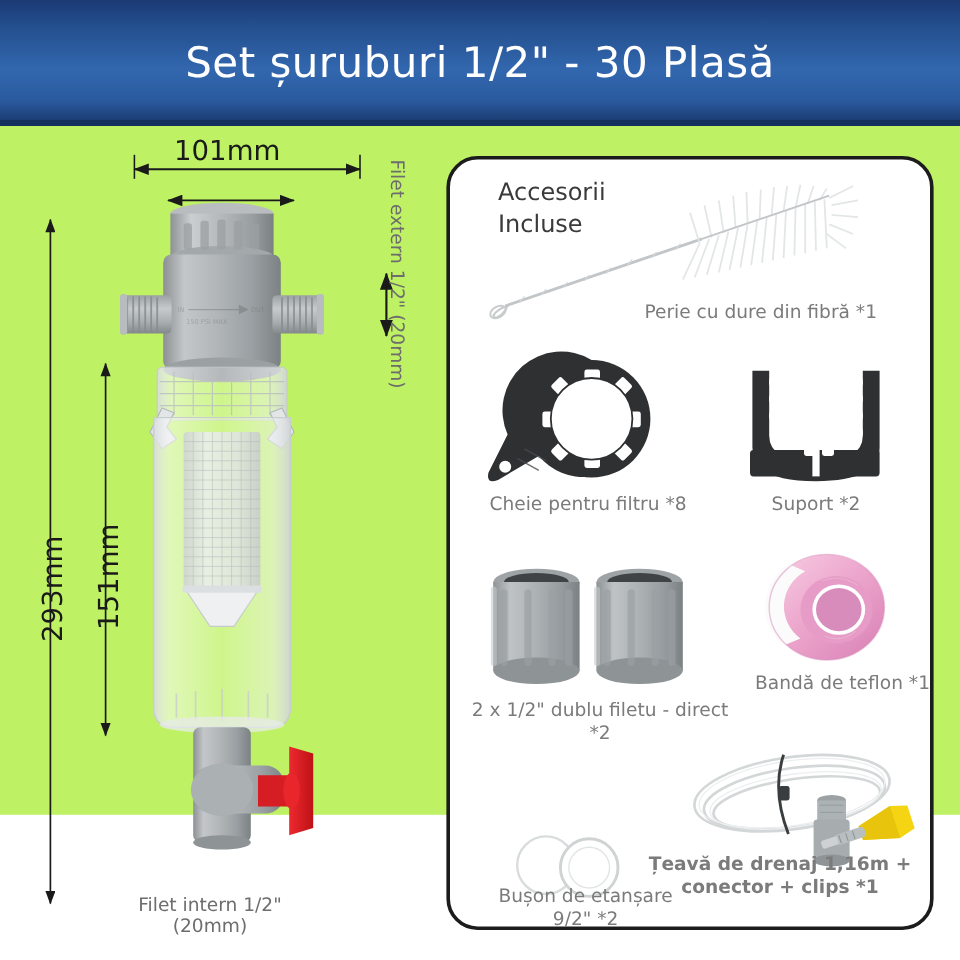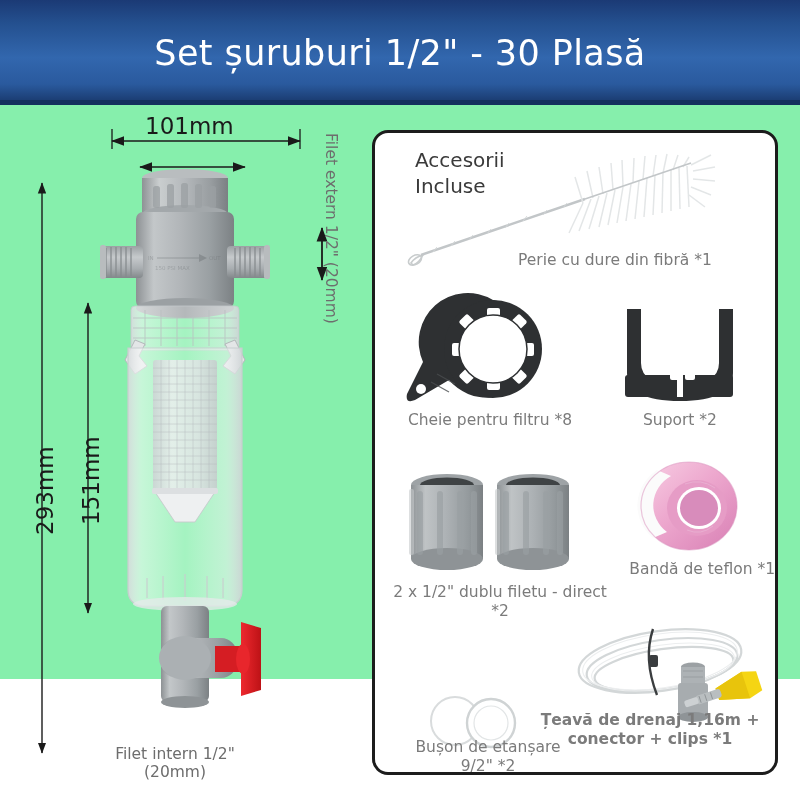--- a/index.html
+++ b/index.html
@@ -45,21 +45,21 @@
     font-size: 35px;
     letter-spacing: 0.4px;
     white-space: nowrap;
   }
 
   
   #stage {
     position: absolute;
     left: 0; top: 105px;
     width: 800px; height: 574px;
-    background: #86efac;
+    background: #bef264;
   }
 
   
   #product-panel {
     position: absolute;
     left: 0; top: 0;
     width: 360px; height: 695px;
   }
 
   .dim-label {
@@ -104,21 +104,21 @@
   }
 
   
   #accessories-card {
     position: absolute;
     left: 372px;
     top: 25px;
     width: 406px;
     height: 645px;
     border: 3px solid #1c1c1c;
-    border-radius: 16px;
+    border-radius: 26px;
     background: #ffffff;
     box-sizing: border-box;
     overflow: hidden;
   }
   #acc-title {
     position: absolute;
     left: 40px;
     top: 14px;
     font-size: 20px;
     color: #3a3a3a;
@@ -399,21 +399,21 @@
             <line x1="280" y1="29" x2="285" y2="14"></line>
           <line x1="290" y1="26" x2="296" y2="16"></line>
           <line x1="298" y1="24" x2="318" y2="14"></line>
             <line x1="300" y1="30" x2="322" y2="26"></line>
           <line x1="300" y1="38" x2="322" y2="40"></line>
             <line x1="298" y1="46" x2="318" y2="54"></line>
           <line x1="296" y1="54" x2="312" y2="66"></line>
         </g>
         <line x1="192" y1="58" x2="298" y2="22" stroke="#c2c6c8" stroke-width="1.6"></line>
       </svg>
-      <div class="acc-caption" style="left:143px; top:118px; width:250px; text-align:left;">Perie cu dure din fibră *1</div>
+      <div class="acc-caption" style="left:162px; top:118px; width:250px; text-align:left;">Perie cu dure din fibră *1</div>
     </div>
 
     <div class="acc-item">
       <svg class="acc-art" style="left:22px; top:155px;" width="180" height="125" viewBox="0 0 180 125">
         <path d="M96,12 A49,49 0 1,1 52,92 L18,112 Q8,116 10,106 L26,74 A49,49 0 0,1 96,12 z" fill="#2e3032"></path>
         <circle cx="96" cy="61" r="49" fill="#2e3032"></circle>
         <circle cx="96" cy="61" r="34" fill="#ffffff"></circle>
         <g fill="#ffffff">
           <rect x="90" y="20" width="13" height="12" rx="2"></rect>
           <rect x="90" y="90" width="13" height="12" rx="2"></rect>

